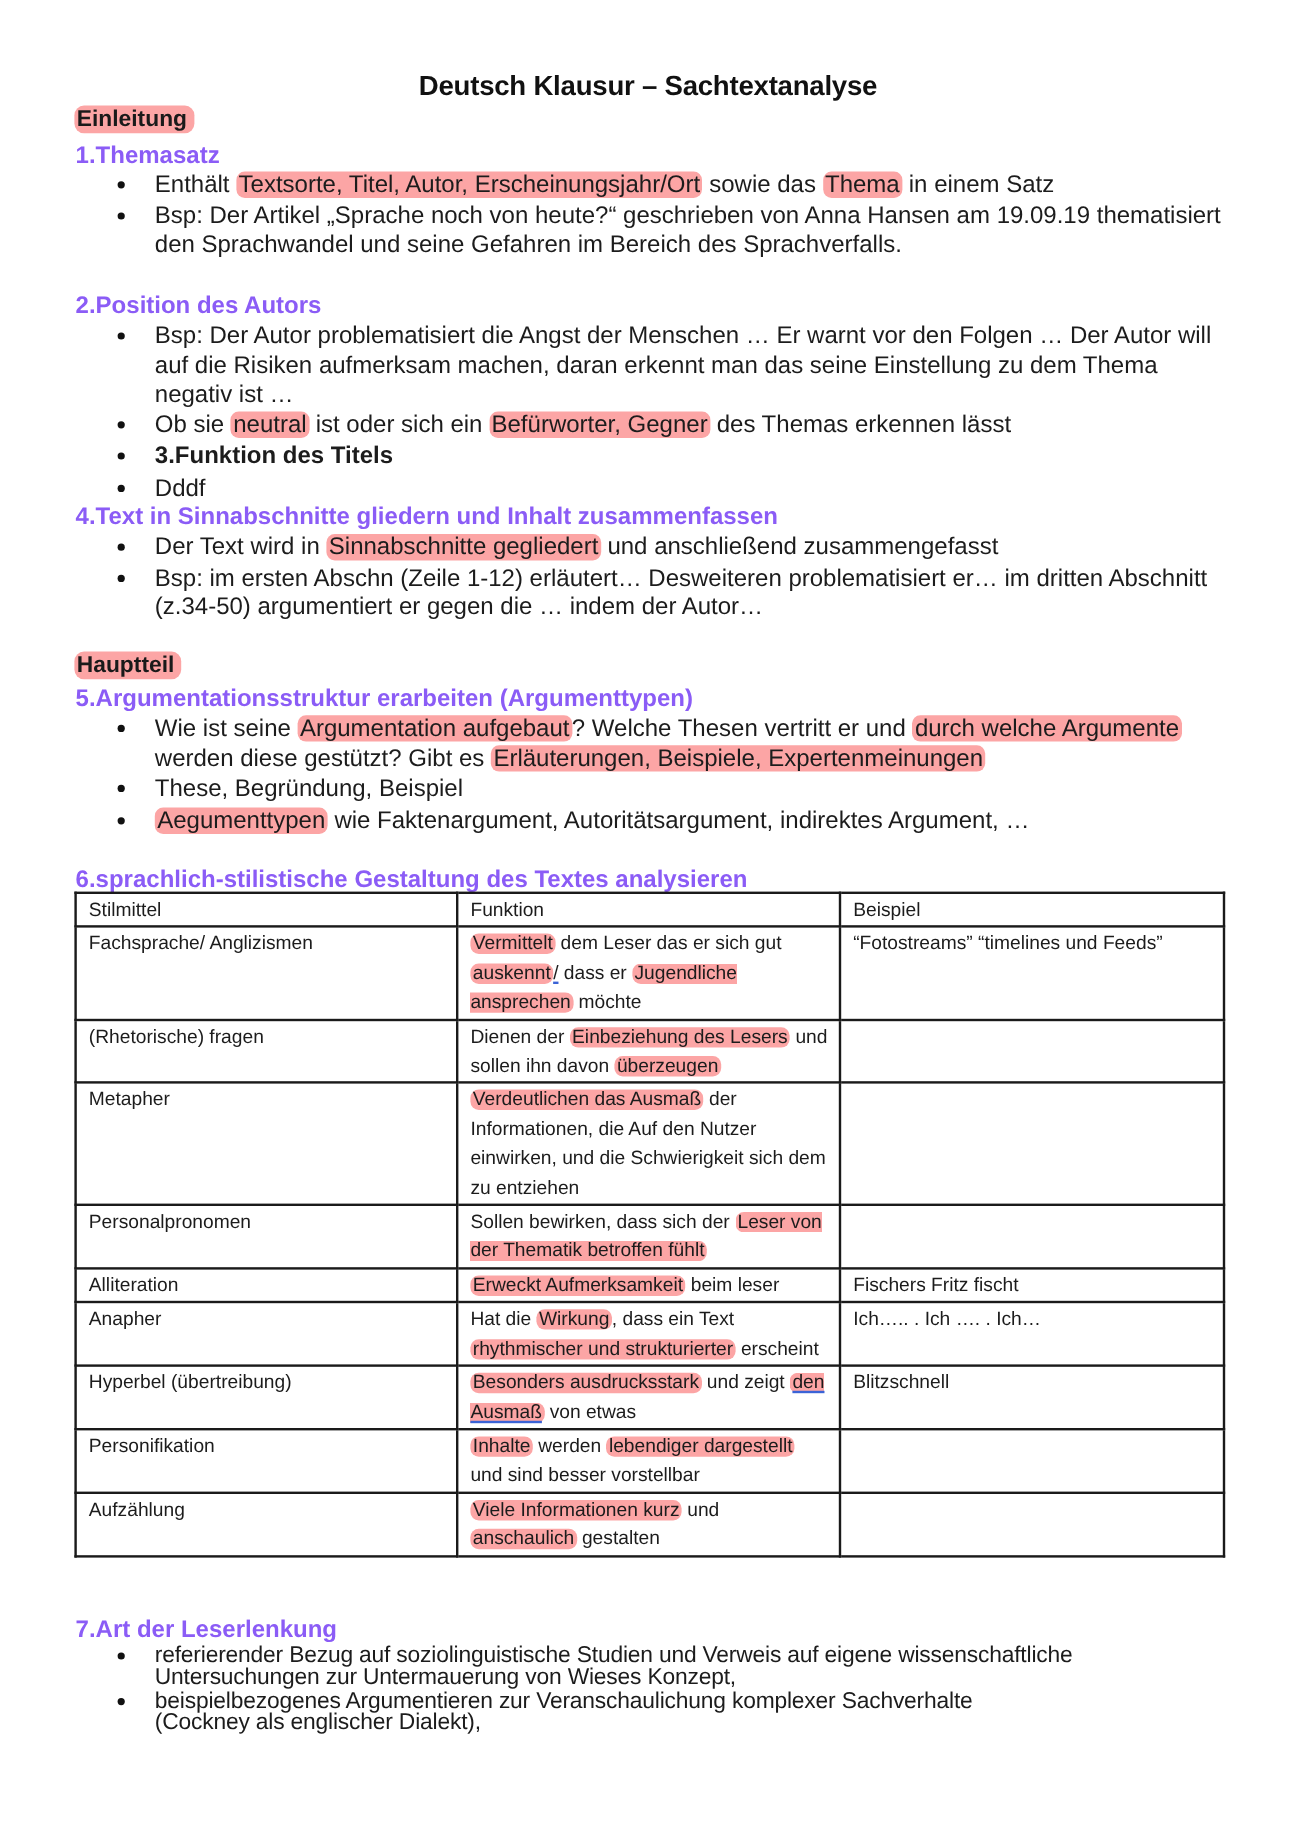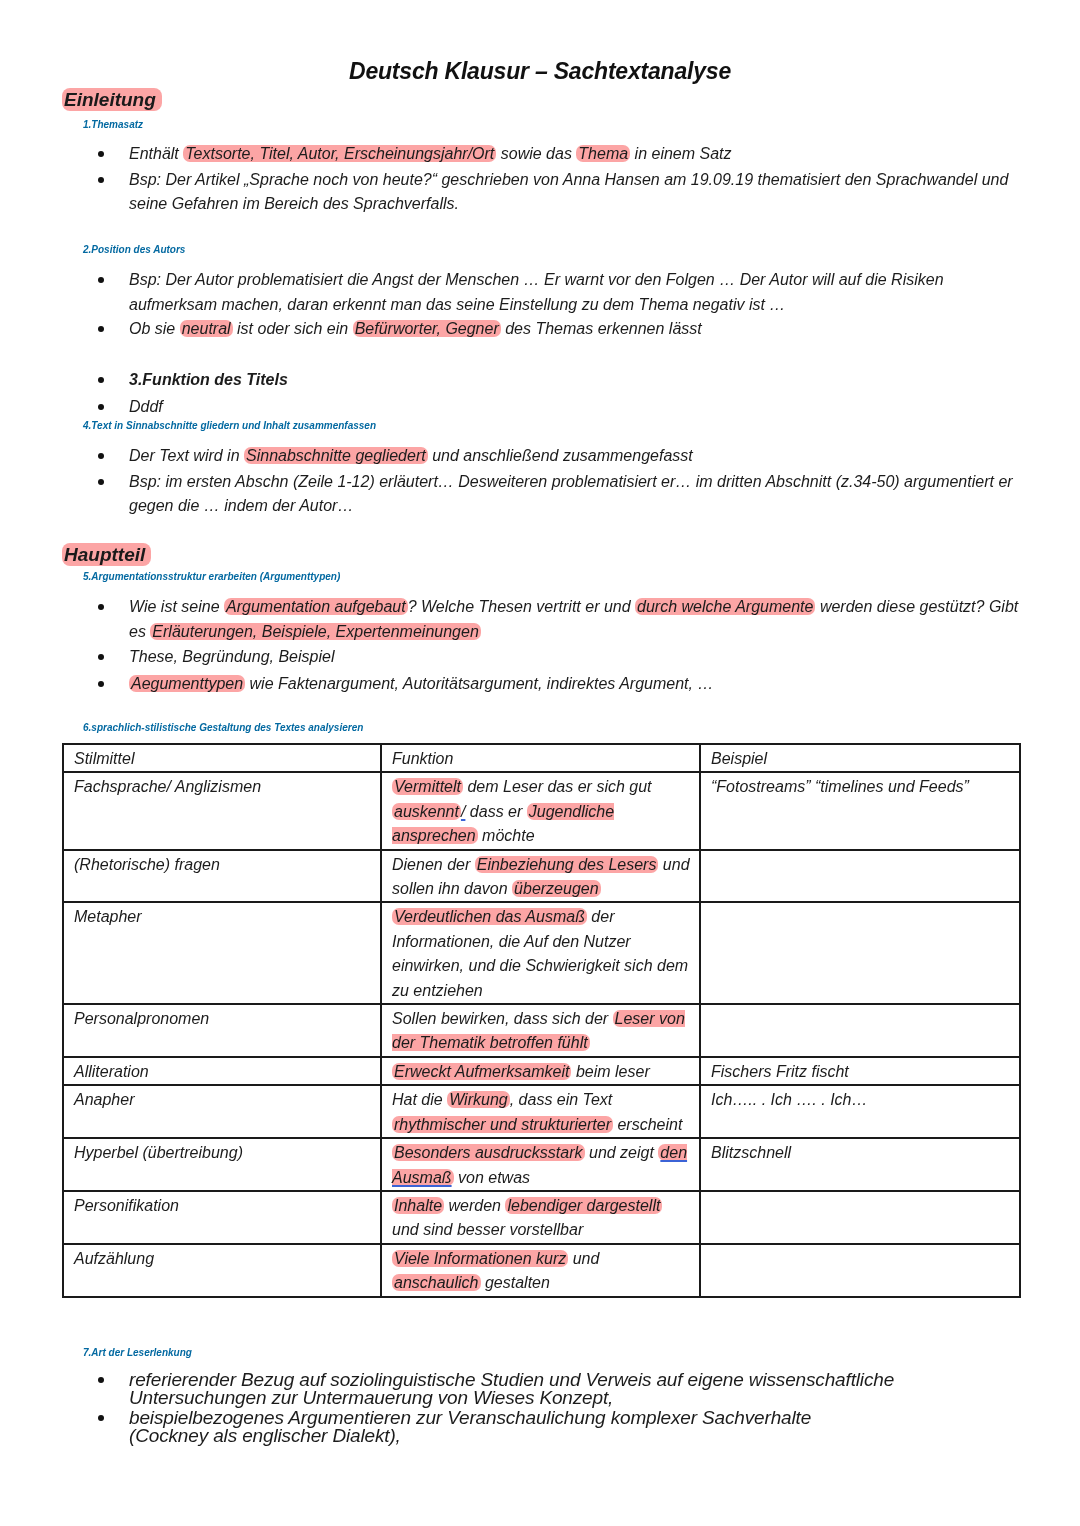--- a/index.html
+++ b/index.html
@@ -3,36 +3,36 @@
 <meta charset="utf-8">
 <style>
   * { box-sizing: border-box; margin: 0; padding: 0; }
   html, body { width: 1080px; height: 1526px; background: #ffffff; }
   body {
     font-family: "Liberation Sans", "DejaVu Sans", sans-serif;
     color: #1a1a1a;
     position: relative;
     overflow: hidden;
   }
-  .page { position: absolute; left: 0; top: 0; width: 936px; height: 1526px; font-style: italic; }
+  .page { position: absolute; left: 0; top: 0; width: 936px; height: 1526px; }
   .title {
     position: absolute; left: 0; width: 1080px; top: 58px;
     text-align: center; font-weight: bold; font-size: 23px; color: #111;
     letter-spacing: -0.2px;
   }
   .section-head {
     position: absolute; left: 62px; font-weight: bold; font-size: 19px; color: #1a1a1a;
   }
   .section-head .hl { padding: 1px 6px 1px 2px; border-radius: 8px; }
   .sub {
-    position: absolute; left: 63px; font-weight: bold; font-size: 10px; color: #0369a1; margin-left: 20px;
+    position: absolute; left: 63px; font-weight: bold; font-size: 20px; color: #8b5cf6;
   }
   .bullets { position: absolute; left: 96px; width: 930px; }
   .b {
-    position: relative; padding-left: 33px; font-size: 16px; line-height: 24.5px; color: #1c1c1c;
+    position: relative; padding-left: 33px; font-size: 20px; line-height: 24.5px; color: #1c1c1c;
   }
   .b::before {
     content: ""; position: absolute; left: 2px; top: 9px; width: 6px; height: 6px;
     background: #111; border-radius: 50%;
   }
   .b.bold { font-weight: bold; }
   .b-arial { font-family: "Liberation Sans", sans-serif; font-size: 19px; line-height: 17.5px; letter-spacing: -0.15px; }
   .b-arial::before { top: 6px; }
   .hl { background: #fca5a5; border-radius: 7px; padding: 0 2px; }
   .blue-ul { text-decoration: underline; text-decoration-color: #3b63d6; text-decoration-thickness: 1.5px; text-underline-offset: 2px; }

